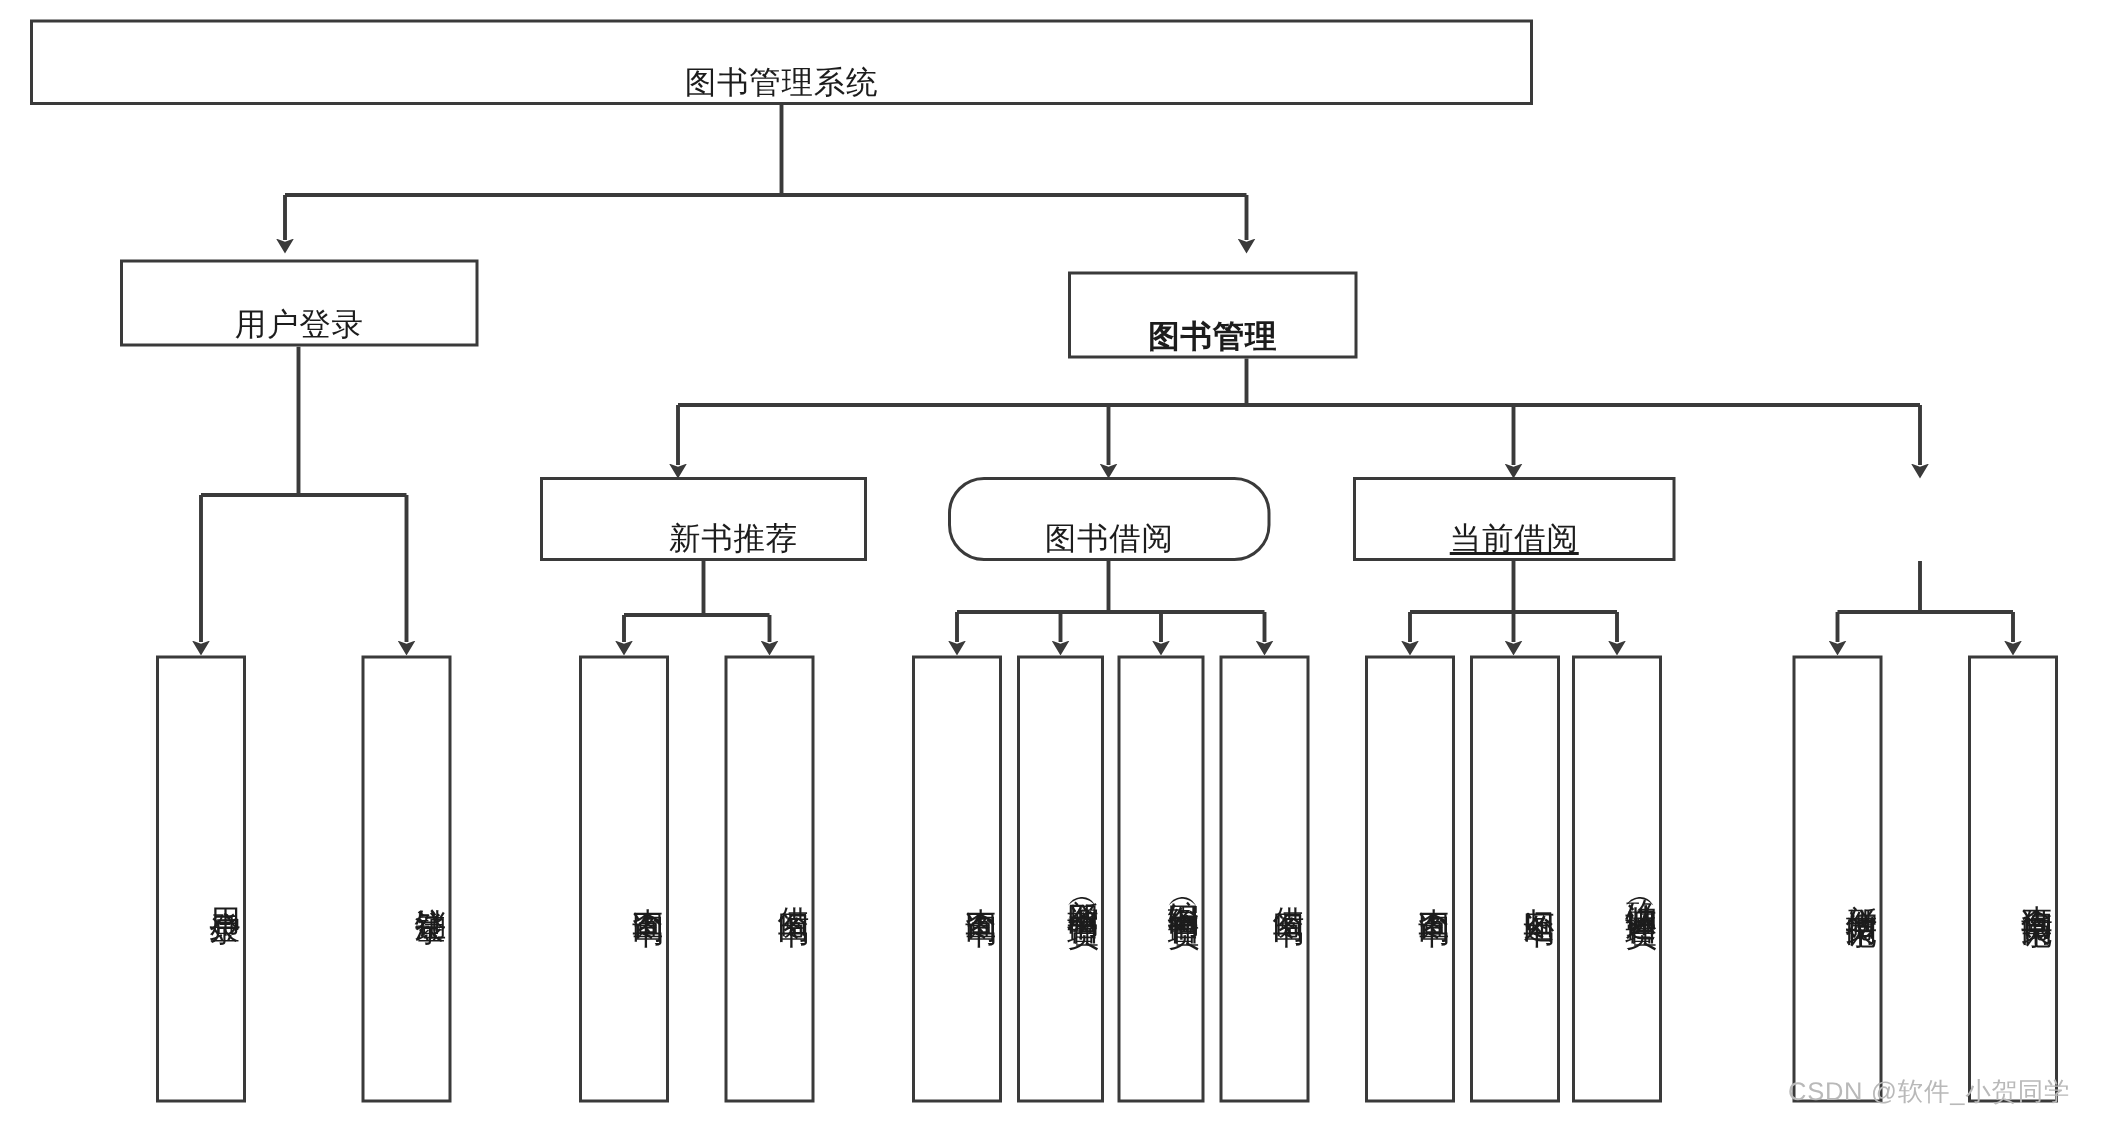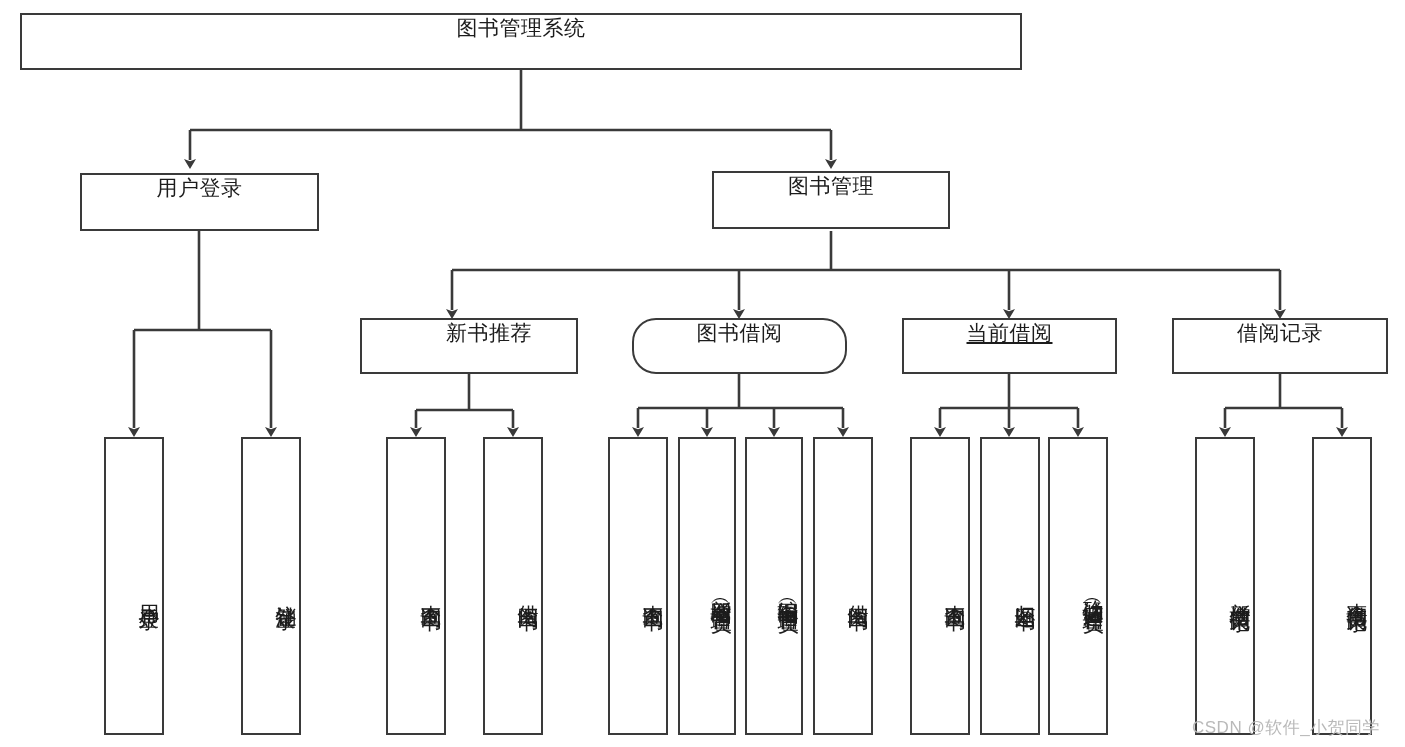--- a/index.html
+++ b/index.html
@@ -26,21 +26,21 @@
     height: 747px;
     pointer-events: none;
   }
   .node {
     position: absolute;
     box-sizing: border-box;
     border: 2.5px solid #3a3a3a;
     background: #ffffff;
     color: #1c1c1c;
     display: flex;
-    align-items: flex-start;
+    align-items: flex-end;
     justify-content: center;
     text-align: center;
     z-index: 2;
   }
   .node.horiz {
     font-size: 21px;
     letter-spacing: 0.5px;
     line-height: 1.2;
   }
   .node.vert {
@@ -126,39 +126,36 @@
   </svg>
 
   <div class="node horiz" style="left:20px; top:13px; width:1002px; height:57px;">
     <span>图书管理系统</span>
   </div>
 
   <div class="node horiz" style="left:80px; top:173px; width:239px; height:58px;">
     <span>用户登录</span>
   </div>
 
-  <div class="node horiz" style="left:712px; top:171px; width:238px; height:58px;">
+  <div class="node horiz" style="left:712px; top:181px; width:193px; height:58px;font-weight:bold;">
     <span>图书管理</span>
   </div>
 
   <div class="node horiz" style="left:360px; top:318px; width:218px; height:56px;padding-left:40px;">
     <span>新书推荐</span>
   </div>
 
   <div class="node horiz" style="left:632px; top:318px; width:215px; height:56px;border-radius:24px;">
     <span>图书借阅</span>
   </div>
 
   <div class="node horiz" style="left:902px; top:318px; width:215px; height:56px;text-decoration:underline;">
     <span>当前借阅</span>
   </div>
 
-  <div class="node horiz" style="left:1172px; top:318px; width:216px; height:56px;">
-    <span>借阅记录</span>
-  </div>
 
   <div class="node vert" style="left:104px; top:437px; width:60px; height:298px;">
     <span class="vtext">用户登录</span>
   </div>
 
   <div class="node vert" style="left:241px; top:437px; width:60px; height:298px;">
     <span class="vtext">注销登录</span>
   </div>
 
   <div class="node vert" style="left:386px; top:437px; width:60px; height:298px;">

